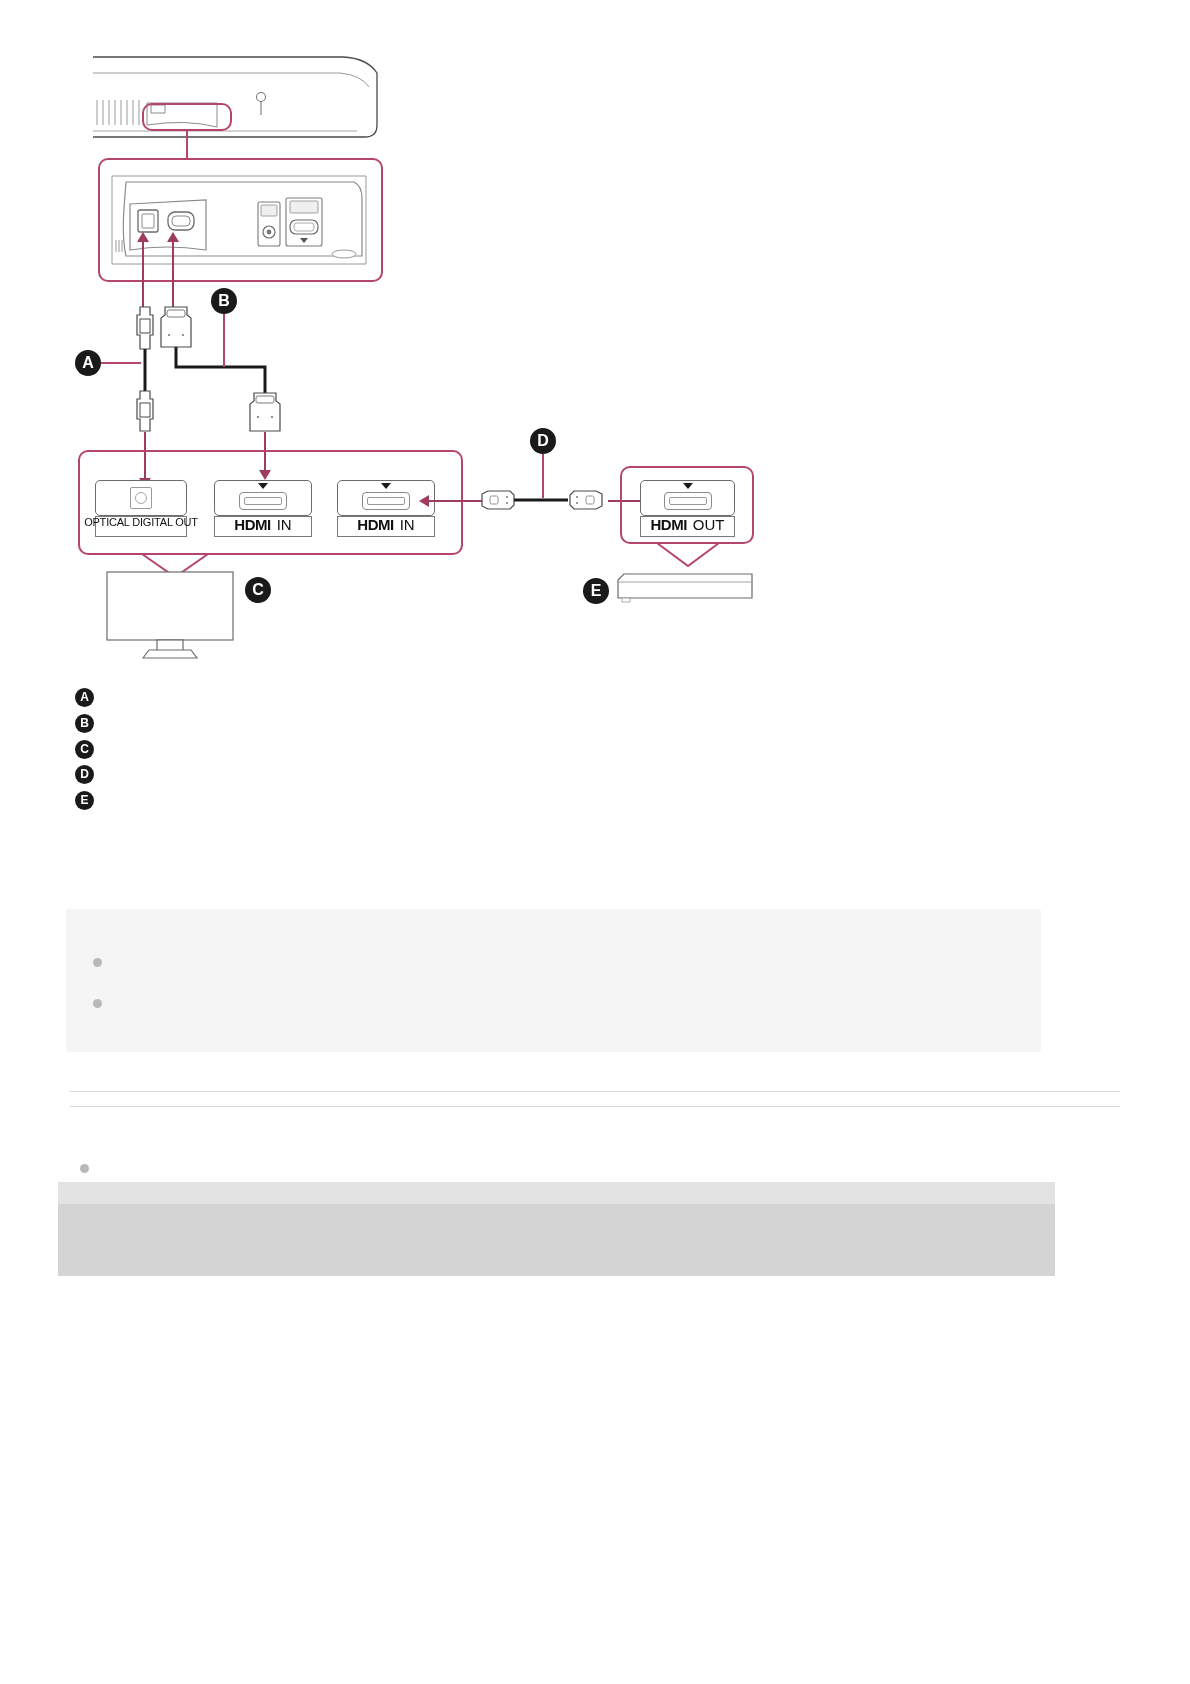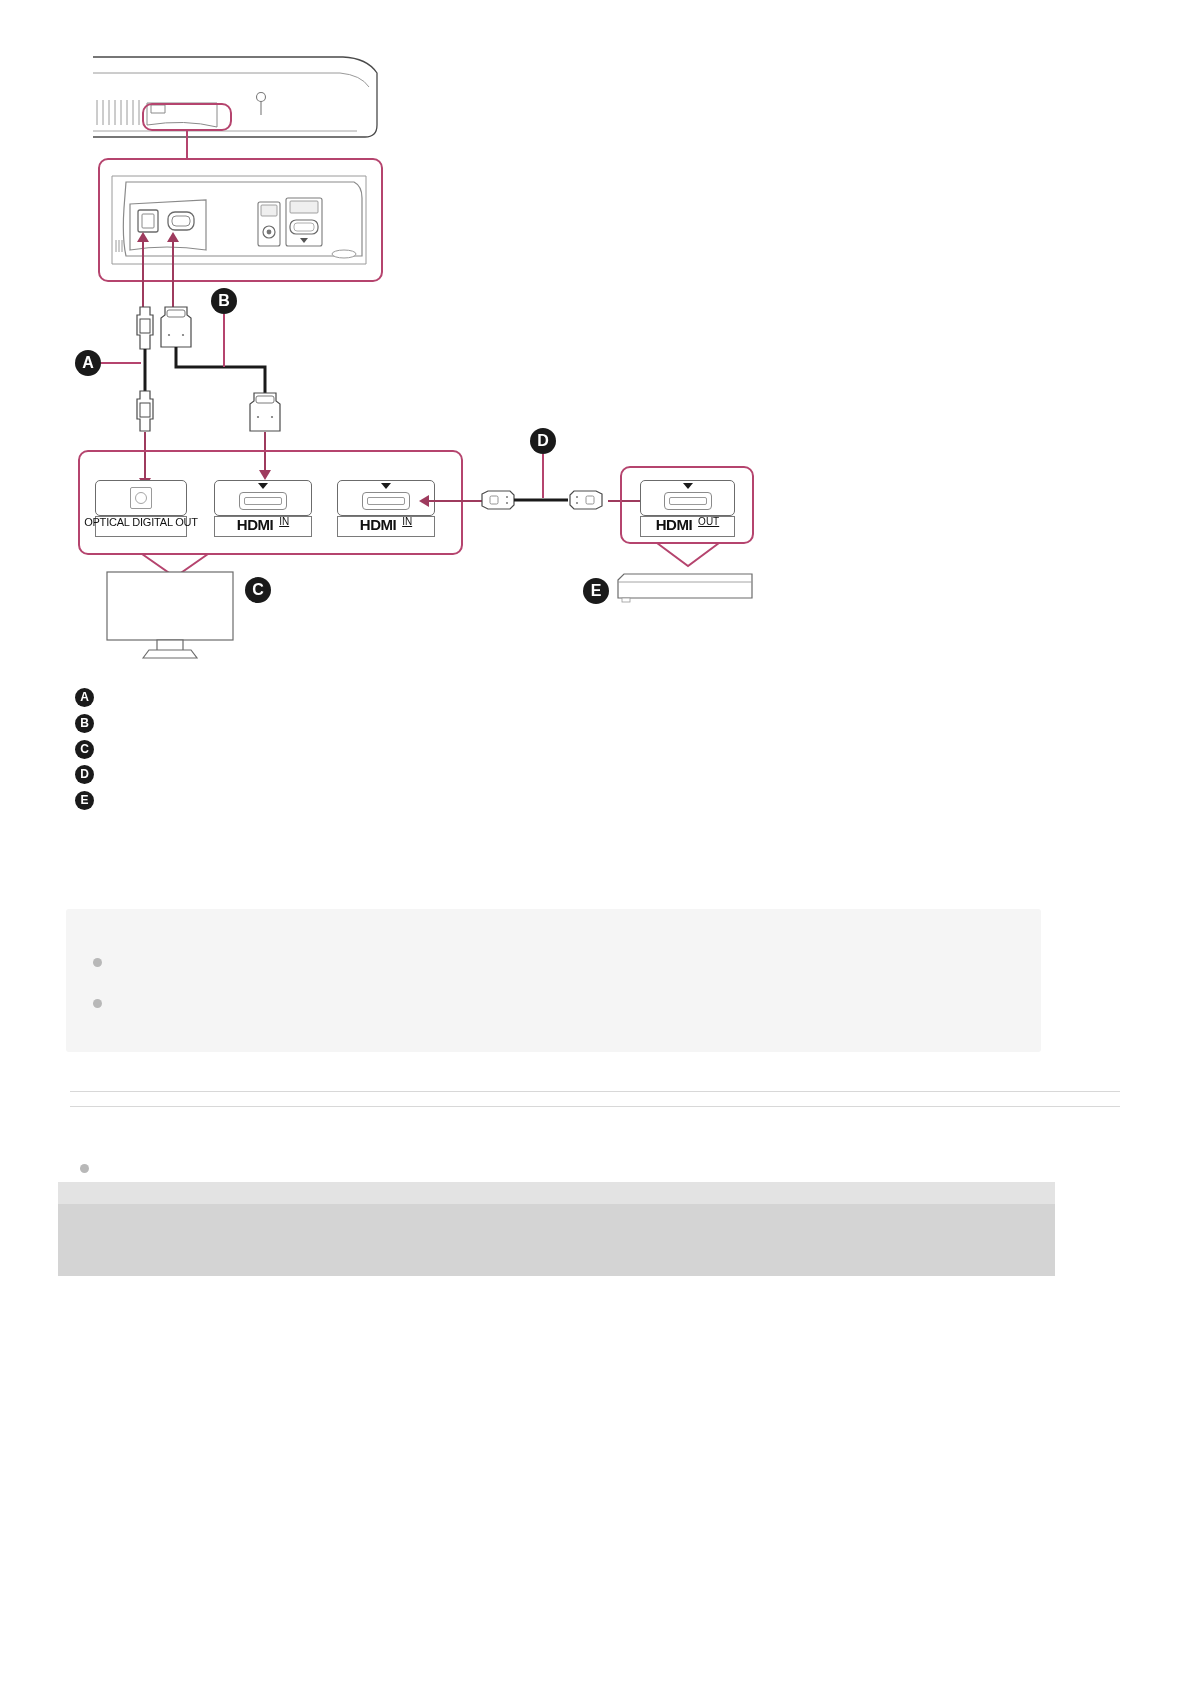--- a/index.html
+++ b/index.html
@@ -75,24 +75,23 @@
     justify-content: center;
     font-family: "Liberation Sans", sans-serif;
   }
   .hdmi-word {
     font-weight: bold;
     font-size: 15px;
     letter-spacing: -0.5px;
     font-family: "Liberation Sans", sans-serif;
   }
   .hdmi-dir {
-    font-size: 10px;
+    font-size: 15px;
     margin-left: 6px;
     font-family: "Liberation Sans", sans-serif;
-    text-decoration: underline;
   }
   .optical-word {
     font-size: 11px;
     letter-spacing: -0.2px;
   }
 
   
   .hdmi-socket {
     position: absolute;
     border: 1.6px solid #8a8a8a;

